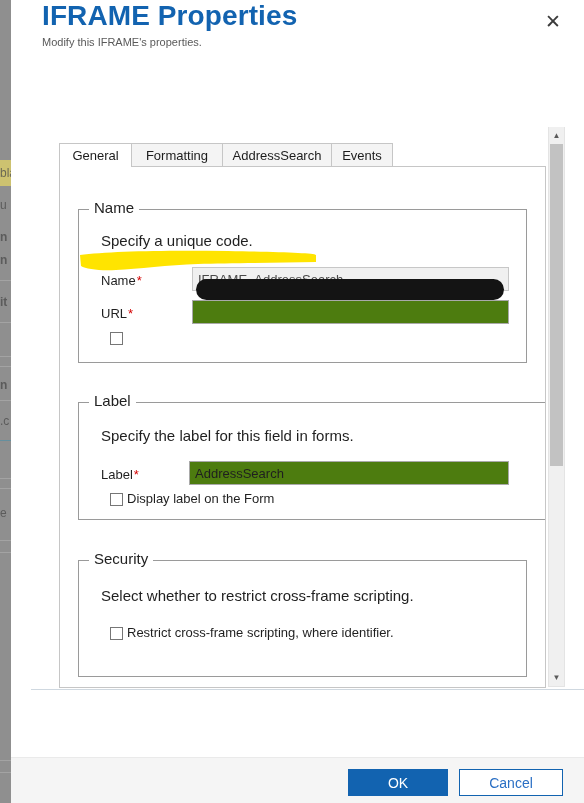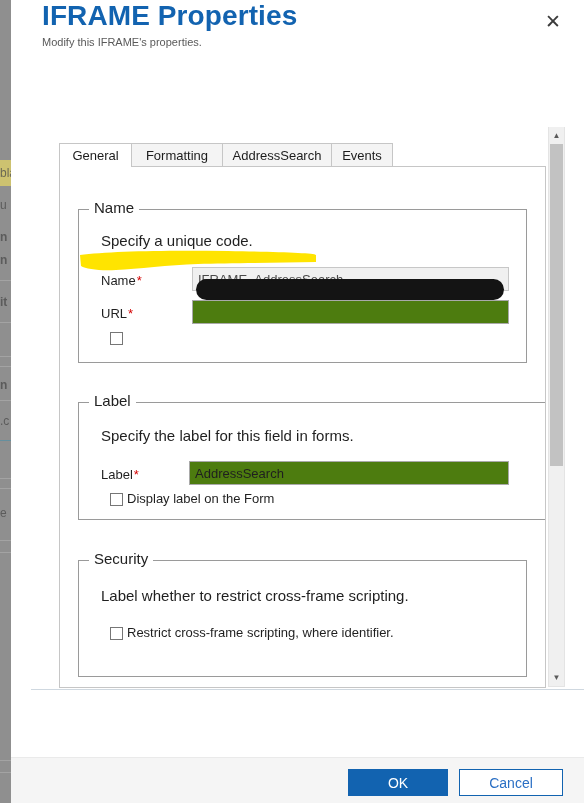--- a/index.html
+++ b/index.html
@@ -403,21 +403,21 @@
         <span>Label</span><span class="req">*</span>
       </div>
       <input class="text-input" style="left: 110px; top: 58px; width: 320px;" value="AddressSearch">
 
       <div class="checkbox" style="left:31px; top:90px;"></div>
       <div class="cb-text" style="left:48px; top:88px;">Display label on the Form</div>
     </div>
 
     <div class="fieldset" style="left:18px; top:373px; width:449px; height:117px;">
       <div class="legend">Security</div>
-      <div class="section-desc" style="left:22px; top:26px;">Label whether to restrict cross-frame scripting.</div>
+      <div class="section-desc" style="left:22px; top:26px;">Select whether to restrict cross-frame scripting.</div>
 
       <div class="checkbox" style="left:31px; top:66px;"></div>
       <div class="cb-text" style="left:48px; top:64px;">Restrict cross-frame scripting, where identifier.</div>
 
     </div>
 
   </div>
 
   <div id="panel-sep"></div>
 

